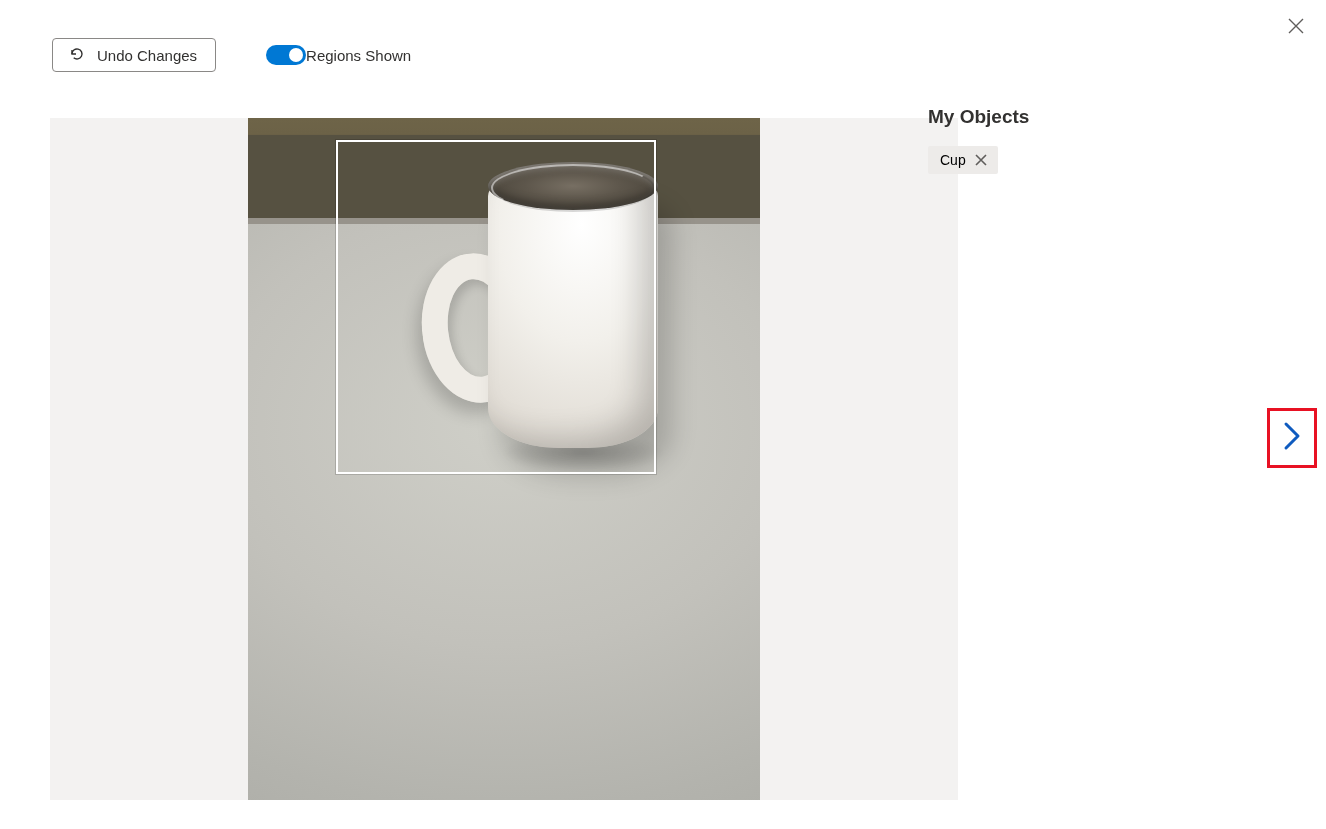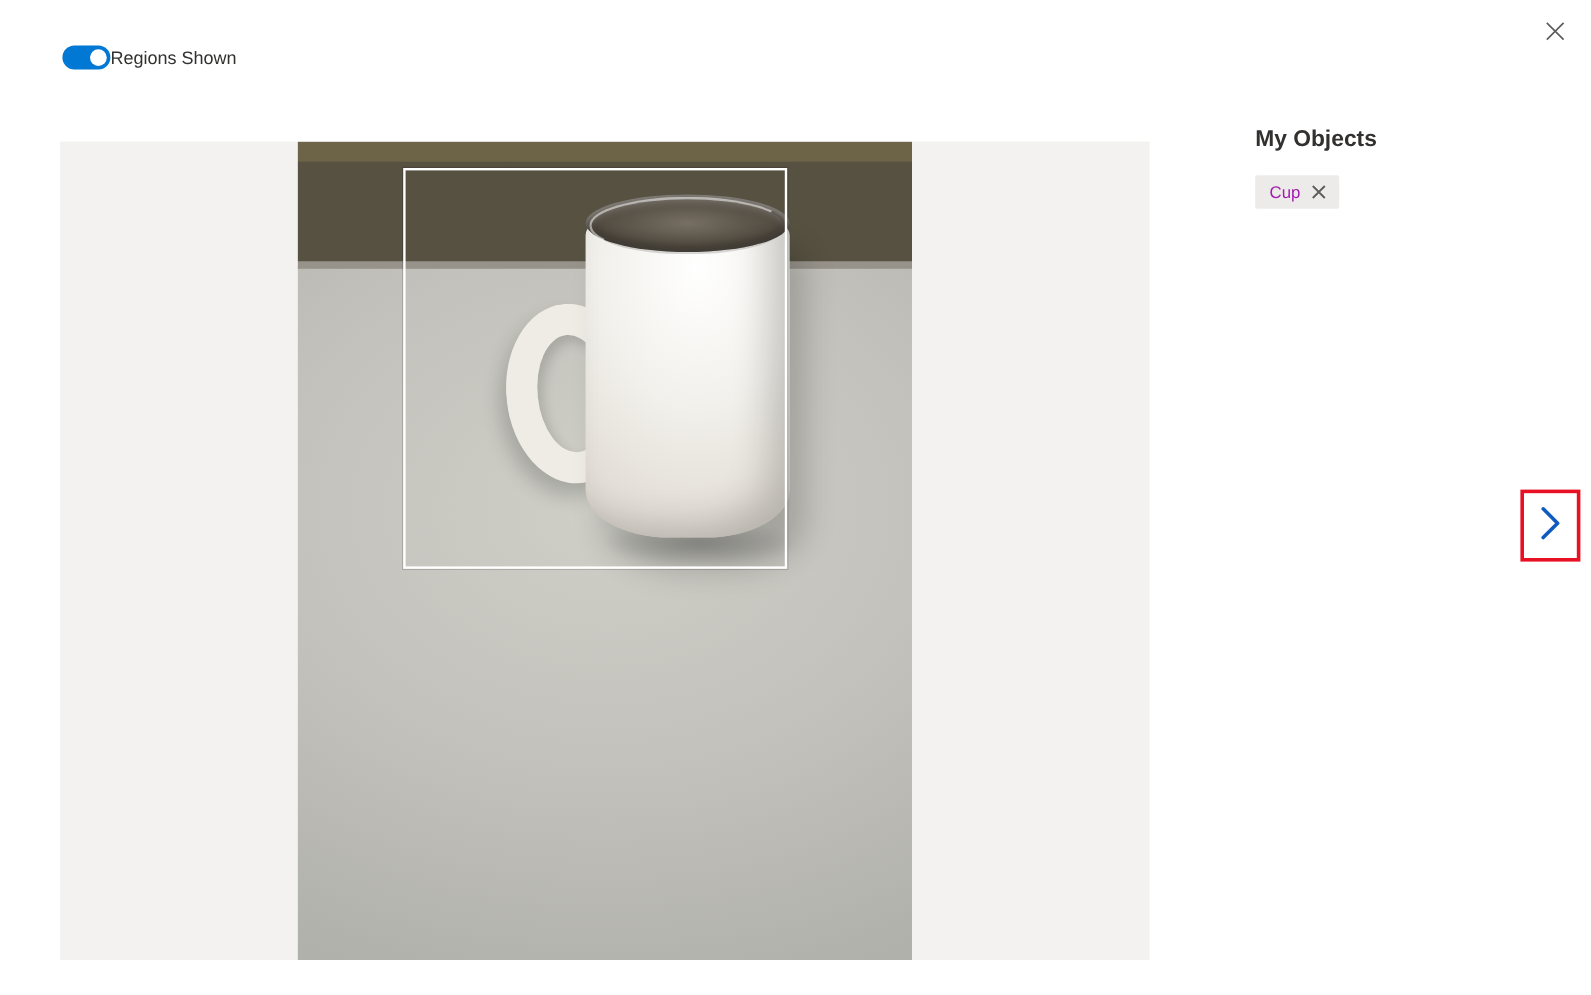--- a/index.html
+++ b/index.html
@@ -179,36 +179,36 @@
   
   .region-box {
     position: absolute;
     border: 2px solid #ffffff;
     box-shadow: 0 0 0 1px rgba(0,0,0,.15);
   }
 
   
   .right-panel {
     position: absolute;
-    left: 1046px;
+    left: 928px;
     top: 106px;
     width: 260px;
   }
   .right-title {
     font-size: 19px;
     font-weight: 600;
     color: #323130;
     margin-bottom: 18px;
   }
   .object-tag {
     display: inline-flex;
     align-items: center;
     gap: 8px;
     background: #edebe9;
-    color: #a21caf;
+    color: #000000;
     font-size: 14px;
     padding: 6px 10px 6px 12px;
     border-radius: 2px;
     cursor: default;
   }
   .object-tag .remove {
     width: 14px; height: 14px;
     cursor: pointer;
     color: #605e5c;
   }
@@ -242,20 +242,29 @@
 
 <div class="close-btn">
   <span>
     <svg viewBox="0 0 18 18">
         <path d="M2 2 L16 16 M16 2 L2 16"></path>
       </svg>
   </span>
 </div>
 
 <div class="toolbar">
+  <button class="undo-btn">
+    <span>
+      <svg viewBox="0 0 16 16">
+          <path d="M3 8a5 5 0 1 1 1.7 3.7" stroke-width="1.4"></path>
+          <path d="M3 4v4h4" stroke-width="1.4"></path>
+        </svg>
+    </span>
+    <span>Undo Changes</span>
+  </button>
 
   <div class="toggle-wrap">
     <span class="toggle"></span>
     <span>Regions Shown</span>
   </div>
 </div>
 
 <div class="canvas-wrap">
   <div class="image-surface">
     <div class="scene"></div>

